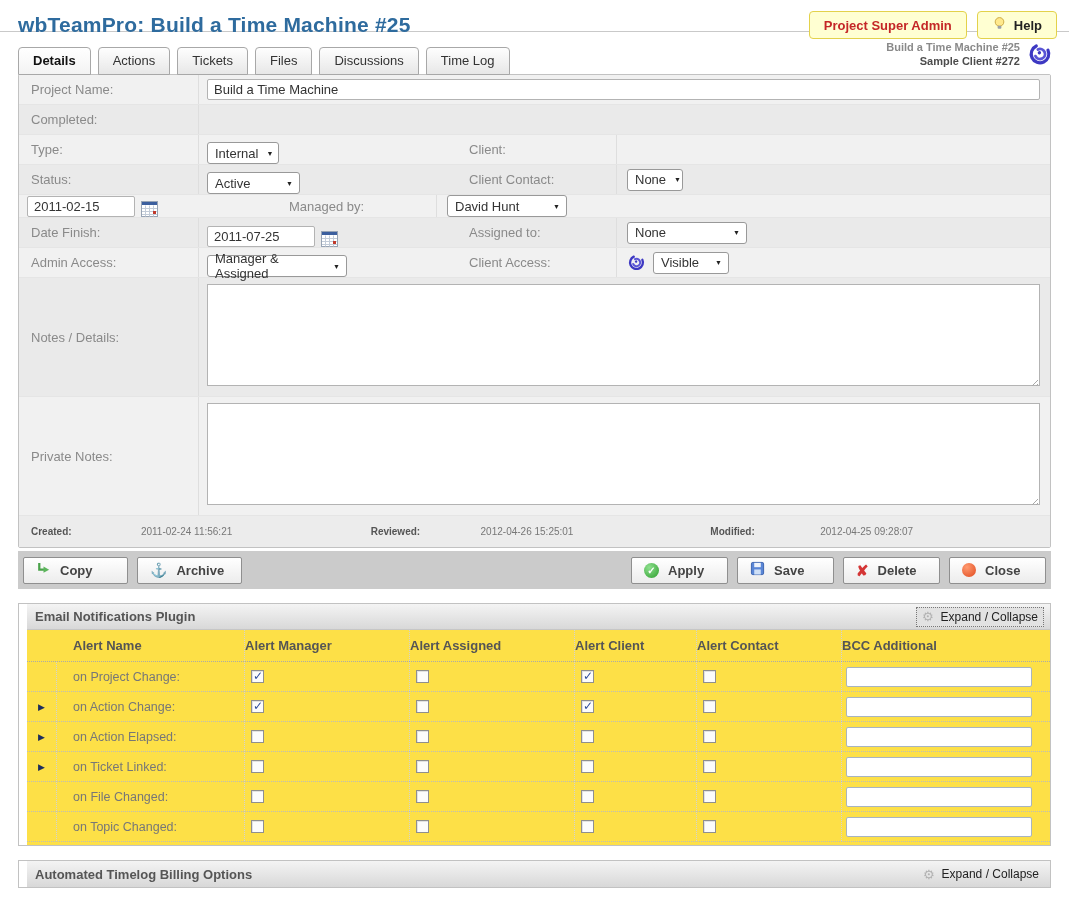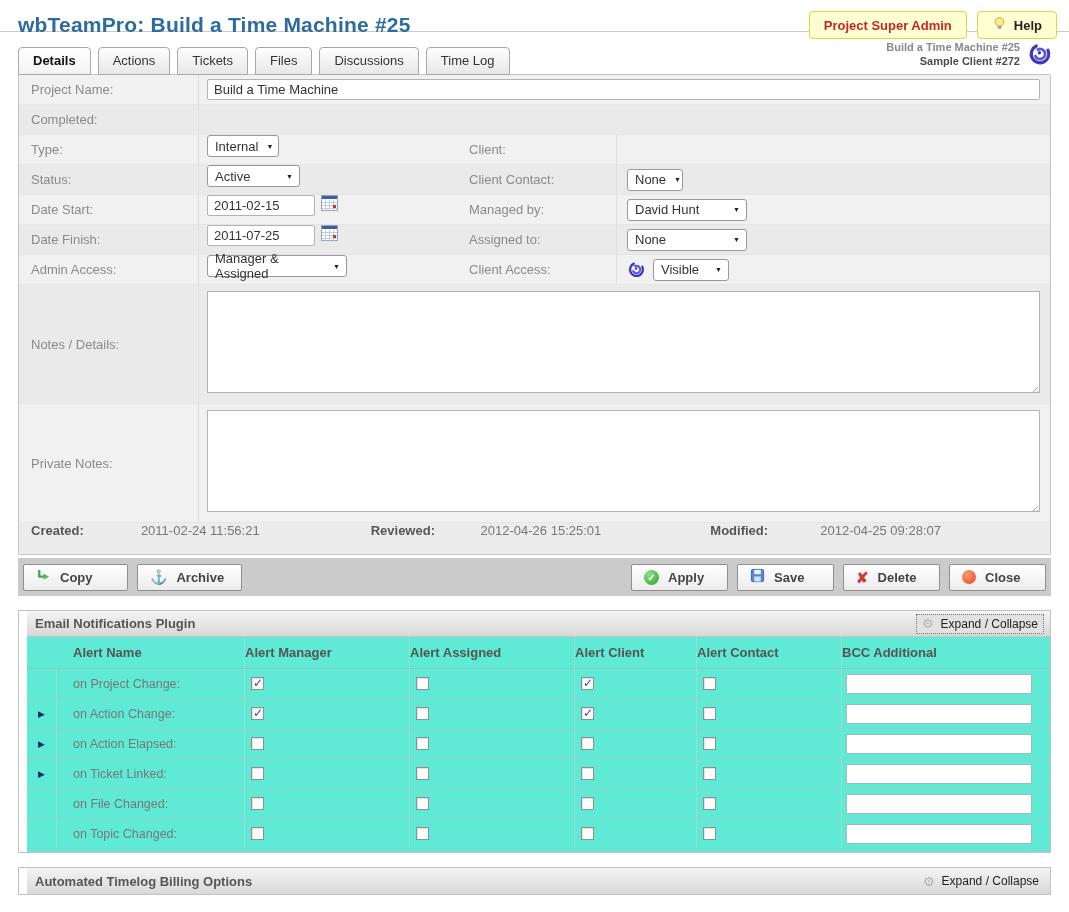--- a/index.html
+++ b/index.html
@@ -31,21 +31,21 @@
   .ctx-client  { color:#4d4d4d; }
   .logo-swirl svg { width:26px; height:26px; display:block; }
 
   
   .panel { margin:0 18px; border:1px solid #c2c2c2; background:#efefef; border-radius:2px; }
   .frow { display:flex; align-items:stretch; border-bottom:1px solid #e5e5e5; background:#f1f1f1; }
   .frow:nth-child(even) { background:#eaeaea; }
   .frow:last-child { border-bottom:none; }
   .lbl { width:180px; min-height:29px; padding-left:12px; display:flex; align-items:center;
     font-size:13px; color:#8a8a8a; border-right:1px solid #dedede; flex-shrink:0; }
-  .fld { display:flex; align-items:flex-start; gap:6px; padding-left:8px; }
+  .fld { display:flex; align-items:flex-end; gap:6px; padding-left:8px; }
   .fld-left { width:262px; flex-shrink:0; }
   .lbl2 { width:156px; display:flex; align-items:center; font-size:13px; color:#8a8a8a;
     border-right:1px solid #dedede; padding-left:8px; flex-shrink:0; }
   .fld2 { flex:1; display:flex; align-items:center; gap:7px; padding-left:10px; }
   .fld-full { flex:1; display:flex; align-items:center; padding:4px 10px 4px 8px; }
 
   .text-input { height:21px; border:1px solid #b3b3b3; border-radius:2px; font-size:13px; color:#333;
     padding:0 6px; font-family:inherit; background:#fff; }
   .input-project { width:100%; }
   .input-date { width:108px; }
@@ -64,22 +64,22 @@
   .swirl-small svg { width:19px; height:19px; display:block; }
 
   .frow-notes { min-height:116px; }
   .ta-wrap { position:relative; flex:1; margin:6px 10px 6px 8px; }
   .ta-wrap textarea { width:100%; height:102px; border:1px solid #b3b3b3; background:#fff; resize:none;
     font-family:inherit; font-size:13px; padding:4px 6px; }
   .grip { position:absolute; right:2px; bottom:4px; width:9px; height:9px;
     background:repeating-linear-gradient(135deg, transparent 0 2px, #a9a9a9 2px 3px);
     clip-path:polygon(100% 0,100% 100%,0 100%); pointer-events:none; }
 
-  .meta-row { display:flex; min-height:31px; background:#ececec;
-    font-size:13px; padding-left:12px; }
+  .meta-row { display:flex; align-items:center; min-height:31px; background:#ececec;
+    font-size:10px; padding-left:12px; }
   .meta-label { font-weight:bold; color:#555; width:110px; }
   .meta-value { color:#777; width:230px; }
 
   
   .toolbar { margin:3px 18px 0; background:#cbcbcb; height:38px; display:flex; align-items:center;
     gap:9px; padding:0 5px; }
   .tbtn { display:inline-flex; align-items:center; gap:9px; height:27px;
     background:linear-gradient(#ffffff,#ececec); border:1px solid #8f8f8f; border-radius:2px;
     font-size:13px; font-weight:bold; color:#444; padding:0 12px; min-width:105px; cursor:pointer; }
   .right-group { margin-left:auto; display:flex; gap:9px; }
@@ -97,21 +97,21 @@
   .plugin { margin:14px 18px 0; border:1px solid #c2c2c2;padding-left:8px; }
   .plugin-header { height:26px; background:linear-gradient(#f4f4f4,#d8d8d8); display:flex;
     align-items:center; justify-content:space-between; padding:0 6px 0 8px; }
   .plugin.email .plugin-header { border-bottom:1px solid #c6c6c6; }
   .plugin-title { font-size:13px; font-weight:bold; color:#555; }
   .expand-btn { display:inline-flex; align-items:center; gap:7px; font-size:12px; color:#222;
     padding:2px 5px; cursor:pointer; }
   .expand-btn.dotted { border:1px dotted #777; background:#e2e2e2; }
   .gear { color:#b2b2b2; font-size:13px; line-height:1; }
 
-  .etable { background:#5eead4; padding-bottom:3px; }
+  .etable { background:#fde047; padding-bottom:3px; }
   .ehead, .erow { display:flex; align-items:center; }
   .ehead { font-size:13px; font-weight:bold; color:#555; border-bottom:1px dotted #aaa; height:32px; }
   .erow { height:30px; border-bottom:1px dotted #bbb; font-size:12.5px; color:#777; }
   .ecell { height:100%; display:flex; align-items:center; }
   .c-arrow { width:30px; justify-content:center; border-right:1px dotted #d2d2d2; color:#1d2d5e; font-size:9px; cursor:pointer; }
   .c-name  { width:188px; padding-left:16px; border-right:1px dotted #d2d2d2; }
   .c-mgr, .c-asn { width:165px; border-right:1px dotted #d2d2d2; }
   .c-cli { width:122px; border-right:1px dotted #d2d2d2; }
   .c-con { width:145px; border-right:1px dotted #d2d2d2; }
   .c-bcc { flex:1; }
@@ -204,21 +204,20 @@
     <div class="lbl2">Client Contact:</div>
     <div class="fld2">
       <span class="select" style="width:56px">
           <span>None</span>
           <span class="caret">▼</span>
         </span>
     </div>
   </div>
 
   <div class="frow">
-    <div class="lbl">Date Start:</div>
     <div class="fld fld-left">
       <input class="text-input input-date" type="text" value="2011-02-15" style="">
       <span class="cal-icon">
           <svg viewBox="0 0 17 16">
             <rect x="0.5" y="0.5" width="16" height="15" fill="#fff" stroke="#98a4b4"></rect>
             <rect x="1" y="1" width="15" height="3" fill="#3c5f9e"></rect>
             <path d="M1 7.5h15M1 10.5h15M1 13.5h15M4.5 4.5v11M8.5 4.5v11M12.5 4.5v11" stroke="#c3ccd8" stroke-width="1" fill="none"></path>
             <rect x="12" y="10" width="3" height="3" fill="#c0392b"></rect>
           </svg>
         </span>

